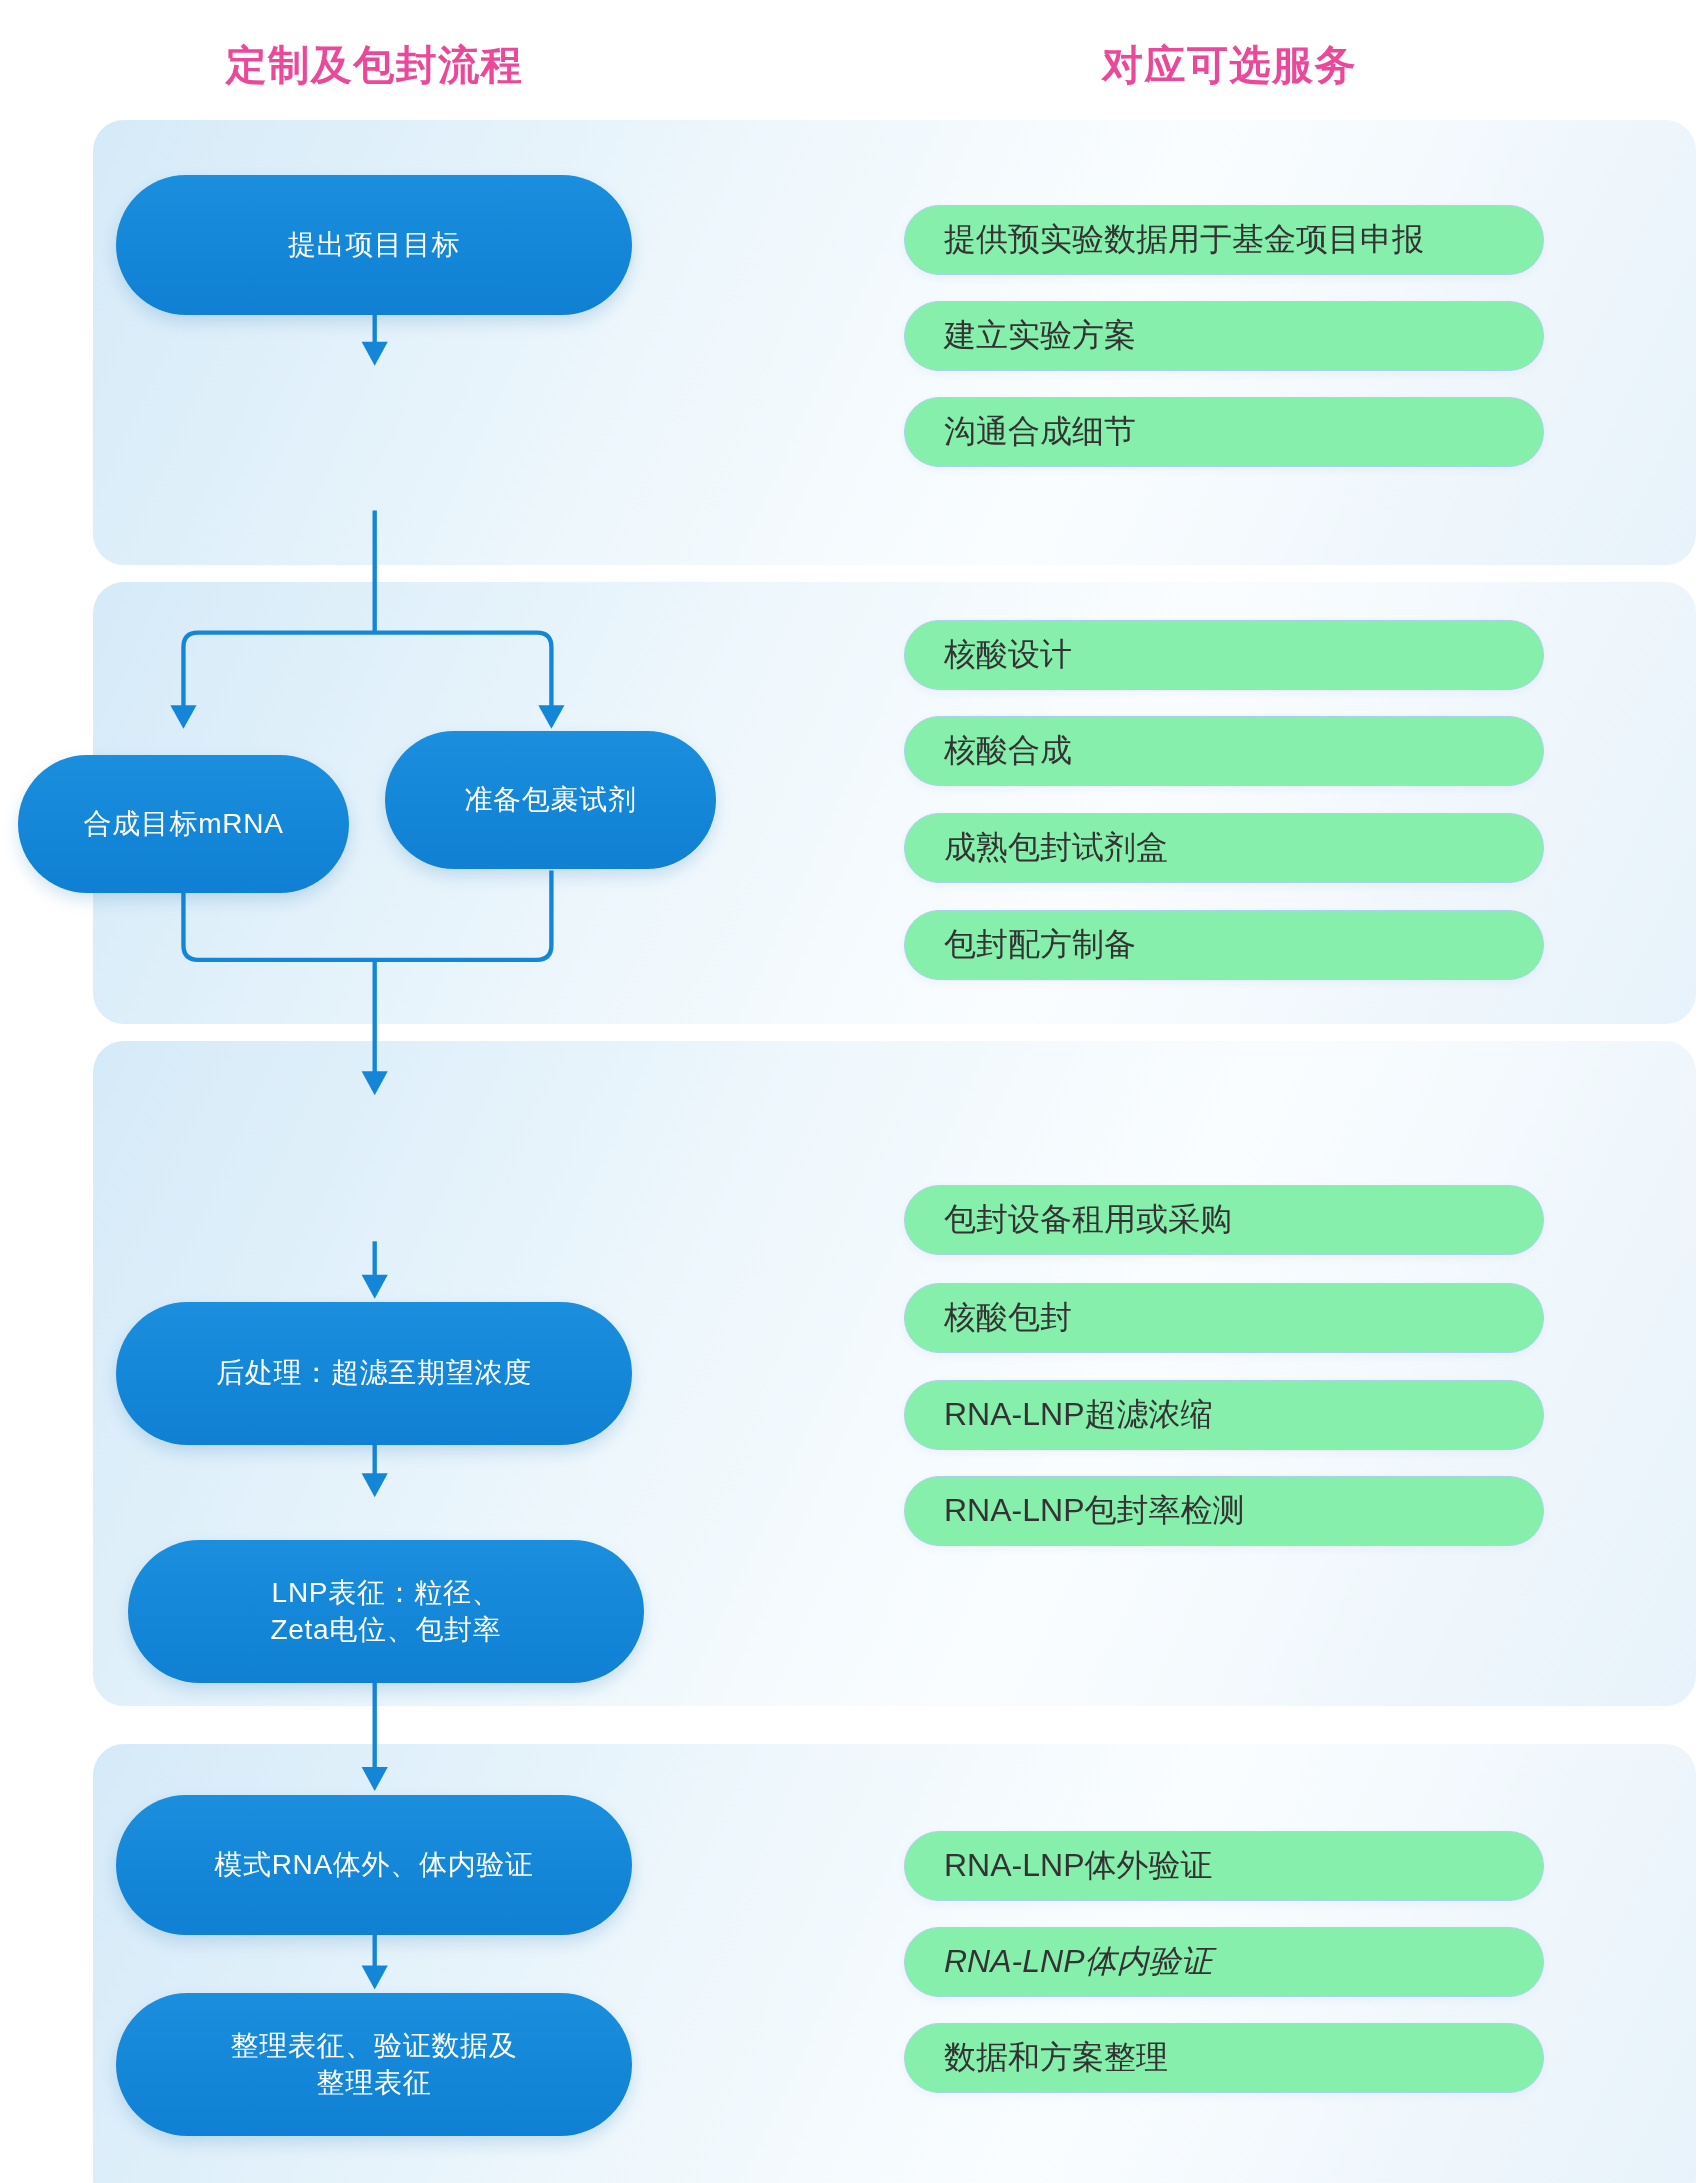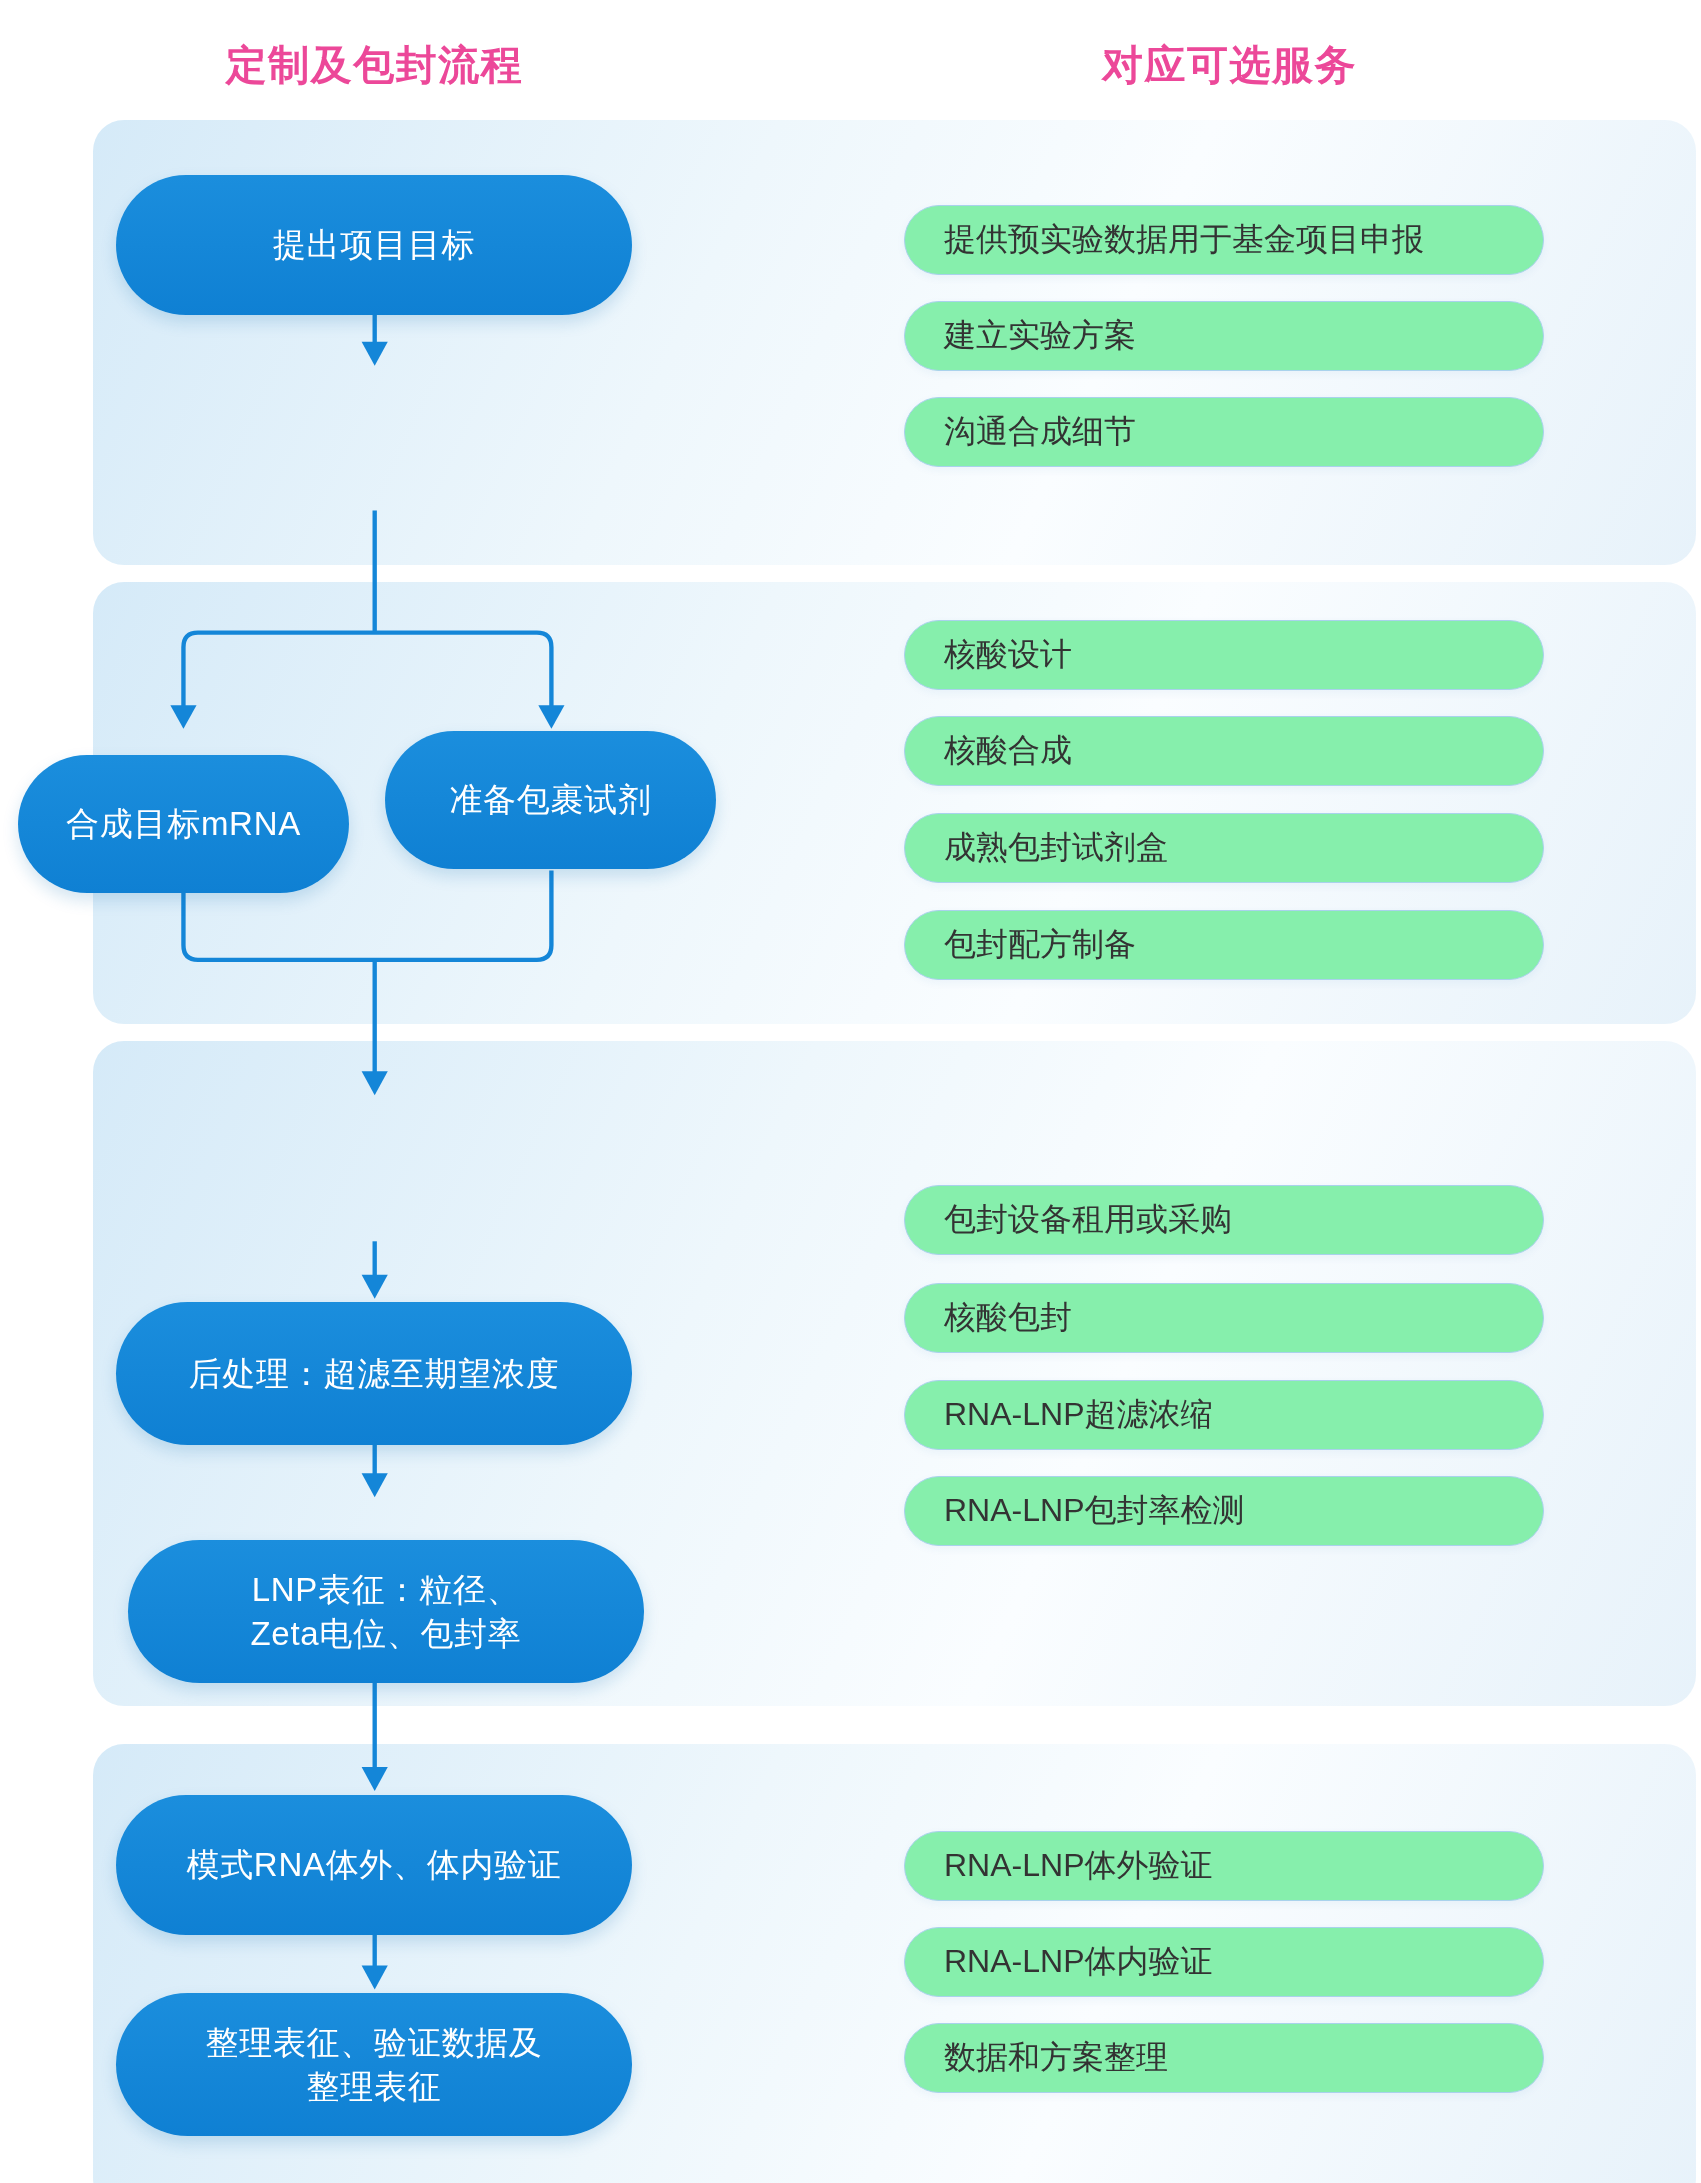--- a/index.html
+++ b/index.html
@@ -54,21 +54,21 @@
   .pill {
     position:absolute;
     background:linear-gradient(180deg,#1b8edd 0%,#0f80d3 100%);
     border-radius:80px;
     color:#ffffff;
     display:flex;
     flex-direction:column;
     align-items:center;
     justify-content:center;
     text-align:center;
-    font-size:33px;
+    font-size:28px;
     line-height:1.32;
     box-shadow:0 7.3px 16px rgba(15,110,180,0.18);
     letter-spacing:0.7px;
   }
   .pill.n1 { left:116px; top:175px;  width:516px; height:140px; }
   .pill.n2 { left:116px; top:367px;  width:516px; height:143px; }
   .pill.bl { left:18px;  top:755px; width:331px; height:138px; }
   .pill.br { left:385px; top:731px; width:331px; height:138px; }
   .pill.n3 { left:116px; top:1098px; width:516px; height:143px; }
   .pill.n4 { left:116px; top:1302px; width:516px; height:143px; }
@@ -92,21 +92,21 @@
     box-shadow:0 2.9px 8.7px rgba(40,110,170,0.06);
     white-space:nowrap;
   }
   
   .svc.g1a { top:205px; }  .svc.g1b { top:301px; }  .svc.g1c { top:397px; }
   
   .svc.g2a { top:620px; }  .svc.g2b { top:716px; }  .svc.g2c { top:813px; } .svc.g2d { top:910px; }
   
   .svc.g3a { top:1185px; } .svc.g3b { top:1283px; } .svc.g3c { top:1380px; } .svc.g3d { top:1476px; }
   
-  .svc.g4a { top:1831px; } .svc.g4b { top:1927px; } .svc.g4c { top:2023px; }
+  .svc.g4a { top:1831px; } .svc.g4b { top:1927px;font-style:italic; } .svc.g4c { top:2023px; }
 </style>
 </head>
 <body>
 
 <div class="canvas">
 
   <div class="col-header left">定制及包封流程</div>
   <div class="col-header right">对应可选服务</div>
 
   <div class="panel p1"></div>

